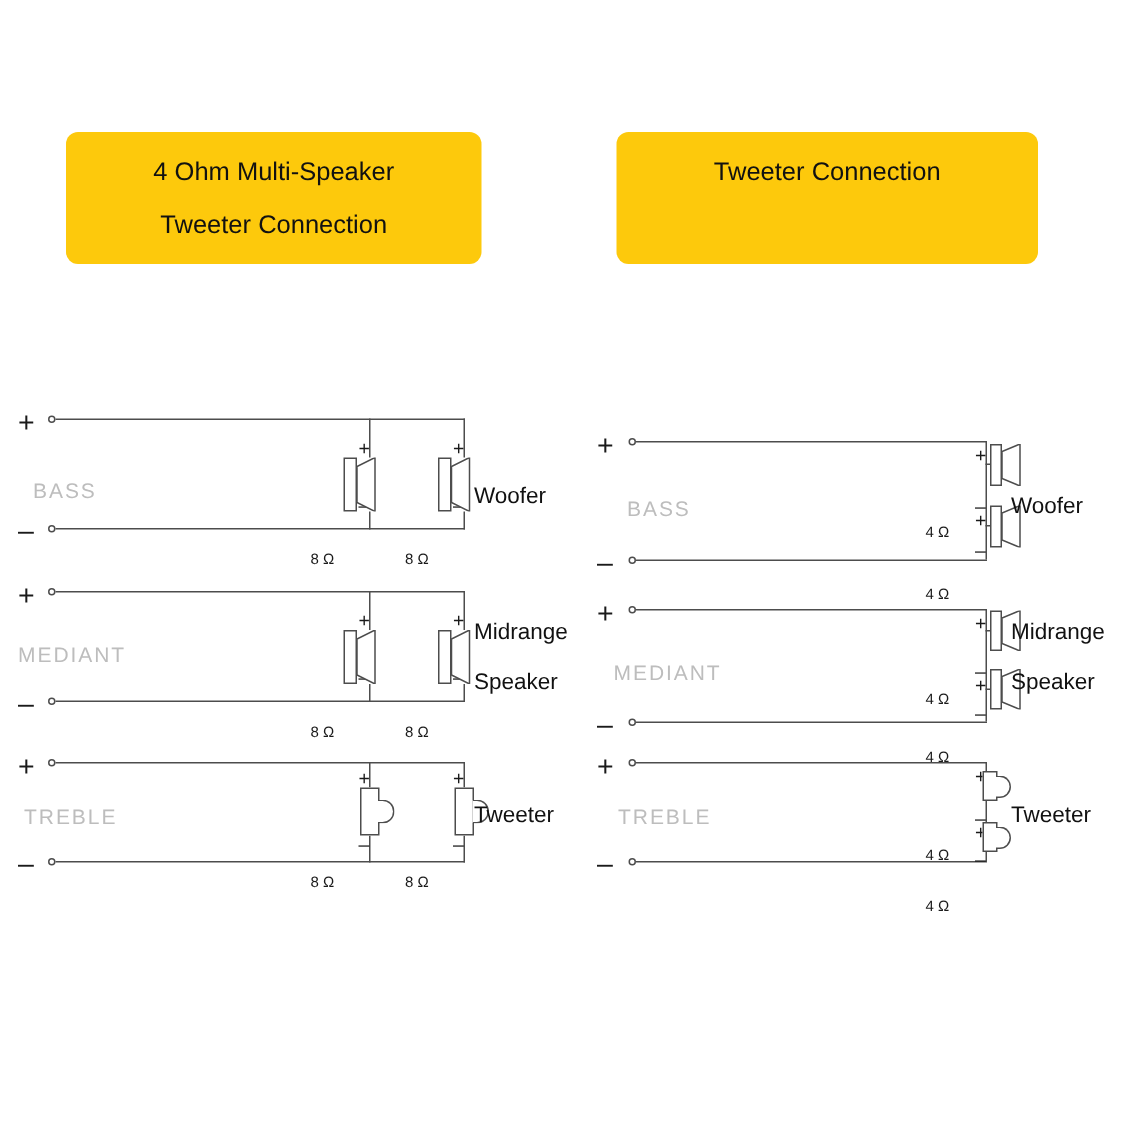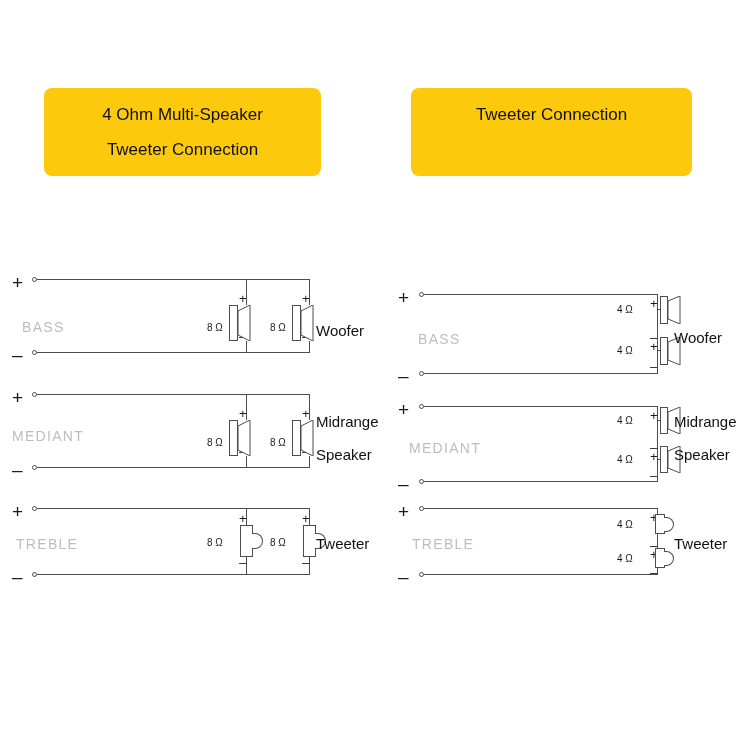--- a/index.html
+++ b/index.html
@@ -80,20 +80,21 @@
     font-size: 15px;
     white-space: nowrap;
     line-height: 20px;
   }
 
   .ohm {
     position: absolute;
     color: #1a1a1a;
     font-size: 10px;
     white-space: nowrap;
+    margin-top: 46px;
   }
 
   
   .driver {
     position: absolute;
   }
   .driver .box {
     position: absolute;
     left: 0; top: 0;
     width: 9px;

